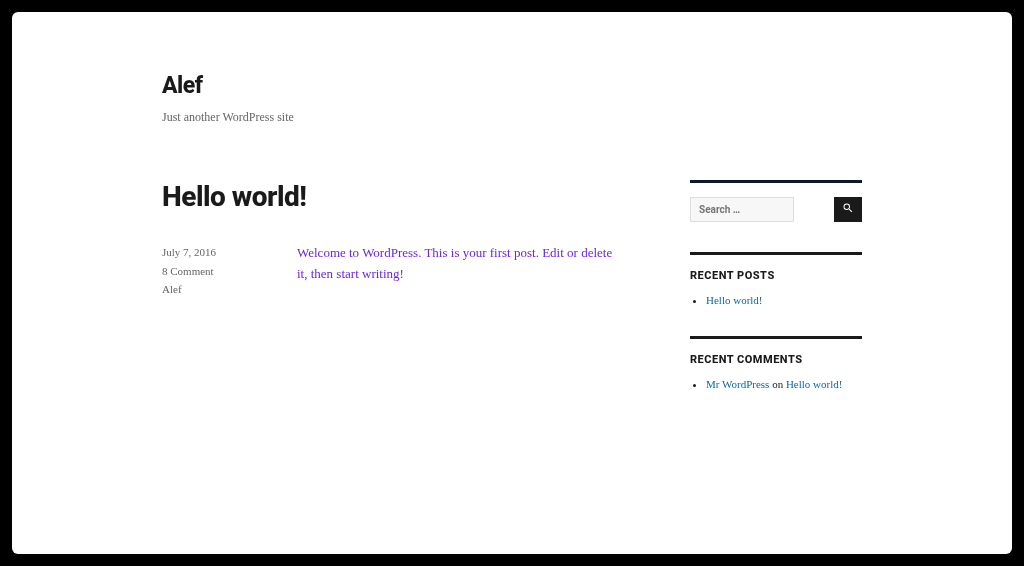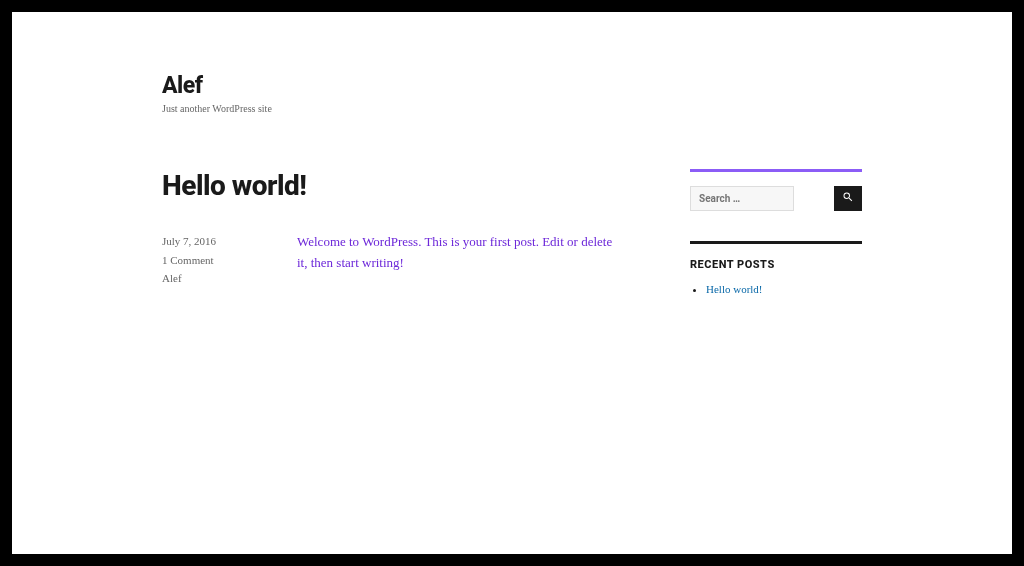--- a/index.html
+++ b/index.html
@@ -9,35 +9,36 @@
     font-family: -apple-system, BlinkMacSystemFont, "Segoe UI", Roboto, "Helvetica Neue", Arial, sans-serif;
     color: #1a1a1a;
   }
   .page {
     background: #fff;
     margin: 12px;
     width: 1000px;
     height: 542px;
     overflow: hidden;
     position: relative;
+    border-radius: 6px;
   }
   .inner {
     padding: 60px 150px 0 150px;
   }
   .header { margin-bottom: 55px; }
   .site-title {
     font-size: 23px;
     font-weight: 800;
     letter-spacing: -0.5px;
   }
   .site-title a { color: #1a1a1a; text-decoration: none; }
   .tagline {
-    font-size: 10px;
+    font-size: 12px;
     color: #666;
-    margin-top: 4px;
+    margin-top: 11px;
     font-family: Georgia, serif;
   }
   .content-area {
     display: flex;
     gap: 50px;
   }
   .main { flex: 1; padding-right: 20px; }
   .sidebar { width: 172px; flex-shrink: 0; }
   .post-title {
     font-size: 28px;
@@ -80,21 +81,21 @@
     list-style: disc;
     padding-left: 16px;
     font-size: 11px;
     font-family: Georgia, serif;
   }
   .widget ul li { margin-bottom: 4px; color: #1a1a1a; }
   .widget ul li a { color: #0968a8; text-decoration: none; }
   .search-widget { margin-bottom: 30px; }
   .search-form {
     display: flex;
-    border-top: 3px solid #8b5cf6;
+    border-top: 3px solid #0f172a;
     padding-top: 14px;
     gap: 40px;
   }
   .search-input {
     flex: 1;
     border: 1px solid #ddd;
     background: #f7f7f7;
     font-size: 10px;
     font-weight: 700;
     padding: 6px 8px;
@@ -129,21 +130,21 @@
     <div class="content-area">
 
       <main class="main">
         <article>
           <h2 class="post-title">
             <a href="#">Hello world!</a>
           </h2>
           <div class="post-body">
             <div class="post-meta">
               <div><a href="#">July 7, 2016</a></div>
-              <div><a href="#">1 Comment</a></div>
+              <div><a href="#">8 Comment</a></div>
               <div><a href="#">Alef</a></div>
             </div>
             <div class="post-content">Welcome to WordPress. This is your first post. Edit or delete it, then start writing!</div>
           </div>
         </article>
       </main>
 
       <aside class="sidebar">
 
         <section class="search-widget">
@@ -160,19 +161,28 @@
         </section>
 
         <section class="widget">
           <hr class="widget-rule">
           <h3 class="widget-title">RECENT POSTS</h3>
           <ul>
             <li><a href="#">Hello world!</a></li>
           </ul>
         </section>
 
+        <section class="widget">
+          <hr class="widget-rule">
+          <h3 class="widget-title">RECENT COMMENTS</h3>
+          <ul>
+            <li>
+              <a href="#">Mr WordPress</a><span> on </span><a href="#">Hello world!</a>
+            </li>
+          </ul>
+        </section>
 
 
 
       </aside>
     </div>
   </div>
 </div>
 
 </body></html>

